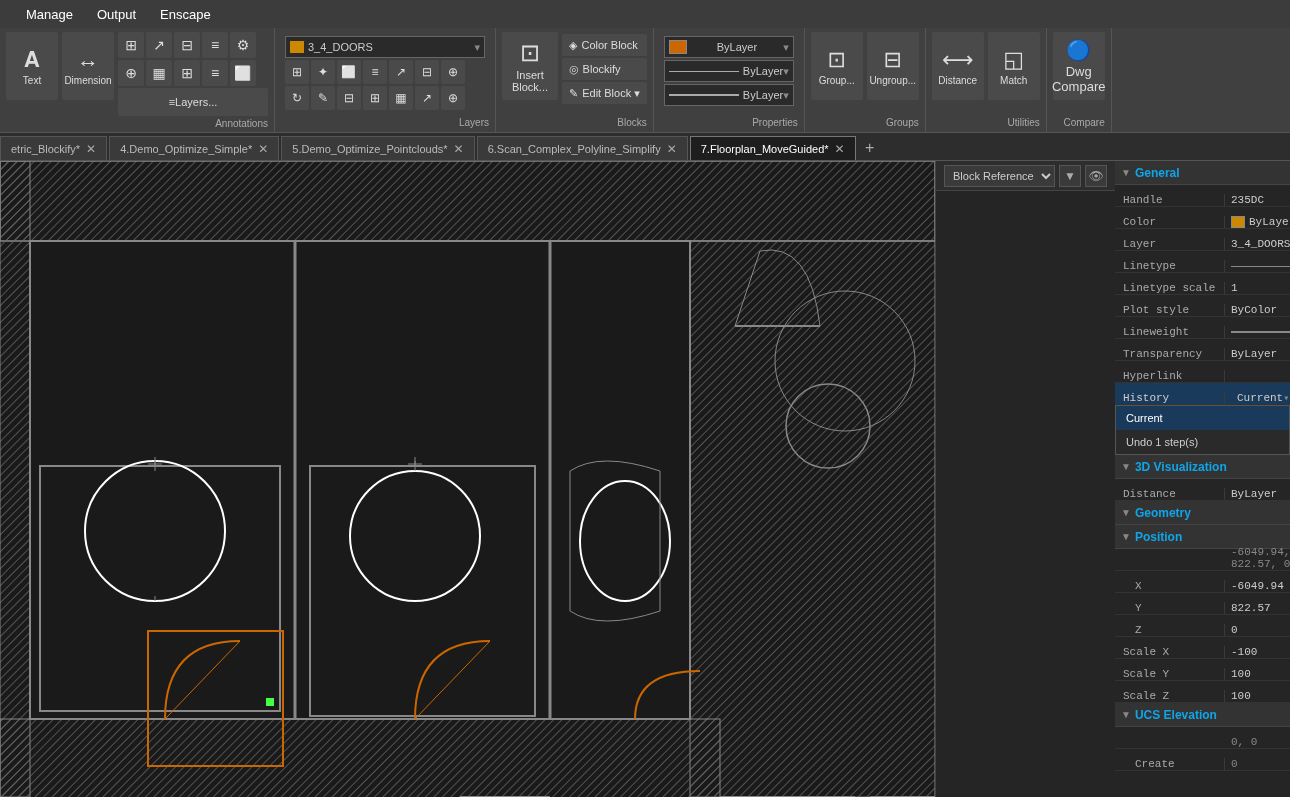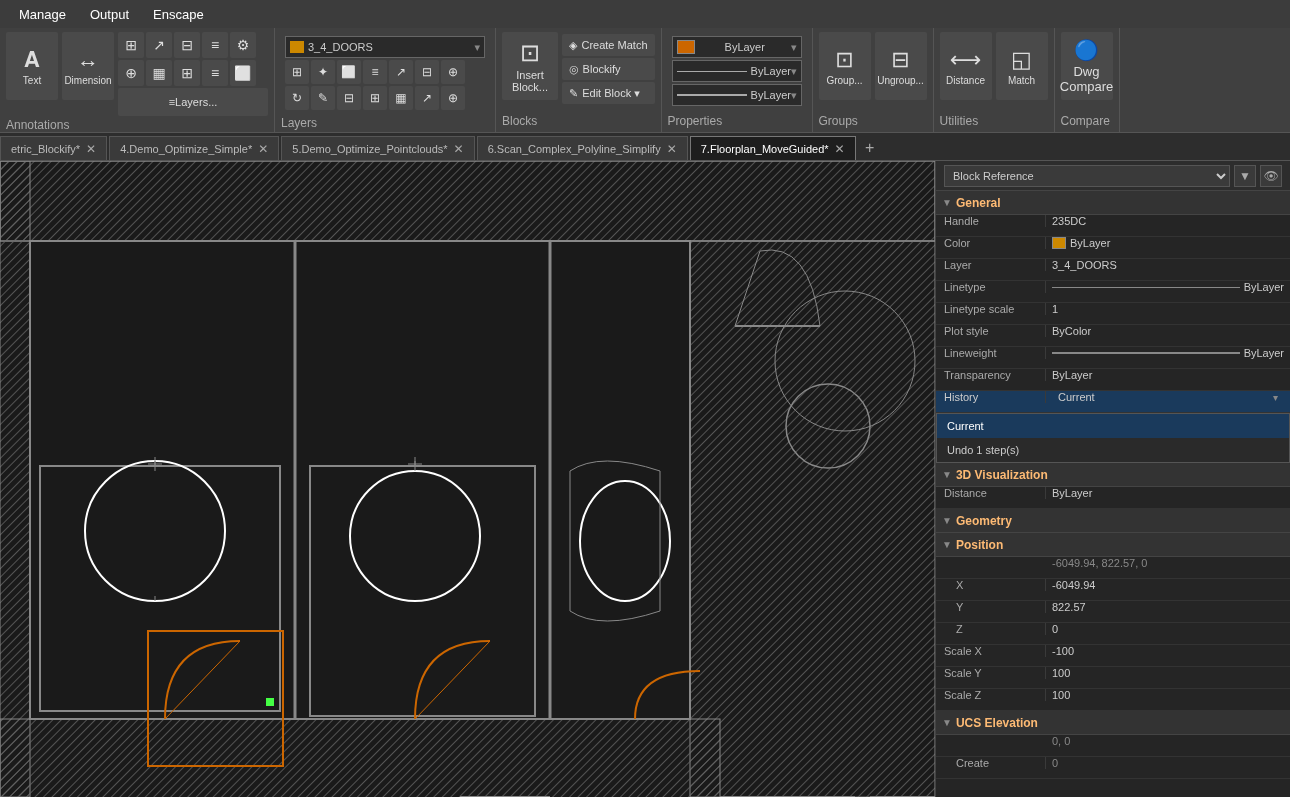--- a/index.html
+++ b/index.html
@@ -4,21 +4,21 @@
   <style>
     * { margin: 0; padding: 0; box-sizing: border-box; }
     body { width: 1290px; height: 797px; overflow: hidden; background: #1e1e1e; font-family: Arial, sans-serif; font-size: 12px; color: #cccccc; }
 
     
     .menu-bar {
       height: 28px;
       background: #3c3c3c;
       display: flex;
       align-items: center;
-      padding: 0 9px;
+      padding: 0 16px;
       gap: 4px;
     }
     .menu-item {
       padding: 4px 10px;
       color: #ffffff;
       cursor: pointer;
       font-size: 13px;
     }
 
     
@@ -35,22 +35,22 @@
       padding: 4px 6px;
       min-width: fit-content;
     }
     .ribbon-group-content {
       display: flex;
       flex: 1;
       align-items: flex-start;
       gap: 4px;
     }
     .ribbon-group-label {
-      text-align: left;
-      font-size: 12px;
+      text-align: right;
+      font-size: 10px;
       color: #aaa;
       padding-top: 2px;
     }
     .ribbon-btn {
       display: flex;
       flex-direction: column;
       align-items: center;
       justify-content: center;
       width: 52px;
       height: 68px;
@@ -151,21 +151,21 @@
       position: relative;
       overflow: hidden;
     }
 
     
     .properties-panel {
       width: 355px;
       background: #252525;
       border-left: 1px solid #444;
       display: flex;
-      flex-direction: column;
+      flex-direction: row;
       overflow: hidden;
     }
     .panel-header {
       display: flex;
       align-items: center;
       height: 30px;
       background: #2d2d2d;
       border-bottom: 1px solid #444;
       padding: 0 8px;
       gap: 4px;
@@ -194,26 +194,27 @@
       display: flex;
       align-items: center;
       height: 24px;
       background: #333;
       padding: 0 6px;
       gap: 4px;
       cursor: pointer;
       border-bottom: 1px solid #444;
     }
     .prop-section-header .arrow { color: #888; font-size: 10px; }
-    .prop-section-header .label { font-size: 12px; color: #fdba74; font-weight: bold; }
+    .prop-section-header .label { font-size: 12px; color: #0ea5e9; font-weight: bold; }
     .prop-row {
       display: flex;
-      align-items: flex-start;
+      align-items: flex-end;
       height: 22px;
       border-bottom: 1px solid #333;
+      font-family: Liberation Mono, monospace;
     }
     .prop-row.highlighted { background: #1a3a5c; }
     .prop-key {
       width: 110px;
       min-width: 110px;
       padding: 0 8px;
       color: #aaa;
       font-size: 11px;
       border-right: 1px solid #3a3a3a;
     }
@@ -339,21 +340,21 @@
 
   <div class="ribbon-group">
     <div class="ribbon-group-content">
       <div class="ribbon-btn" style="width:56px;">
         <span class="icon" style="font-size:24px;">⊡</span>
         <span style="font-size:11px;">Insert Block...</span>
       </div>
       <div class="ribbon-col" style="gap:2px;margin-top:2px;">
         <div class="ribbon-btn-small">
           <span>◈</span>
-          <span>Create Match</span>
+          <span>Color Block</span>
         </div>
         <div class="ribbon-btn-small">
           <span>◎</span>
           <span>Blockify</span>
         </div>
         <div class="ribbon-btn-small">
           <span>✎</span>
           <span>Edit Block ▾</span>
         </div>
       </div>
@@ -578,20 +579,26 @@
           <span style="flex:1;border-bottom:2px solid #888;height:1px;display:inline-block;min-width:60px;"></span>
           <span>ByLayer</span>
         </div>
       </div>
       <div class="prop-row">
         <div class="prop-key">Transparency</div>
         <div class="prop-value">
             <span>ByLayer</span>
           </div>
       </div>
+      <div class="prop-row">
+        <div class="prop-key">Hyperlink</div>
+        <div class="prop-value">
+            <span></span>
+          </div>
+      </div>
 
       <div class="prop-row highlighted" style="position:relative;">
         <div class="prop-key" style="color:#ccc;">History</div>
         <div class="prop-value" style="width:100%;">
           <div class="dropdown-row">
             <span>Current</span>
             <span class="dropdown-chevron">▾</span>
           </div>
         </div>
       </div>

